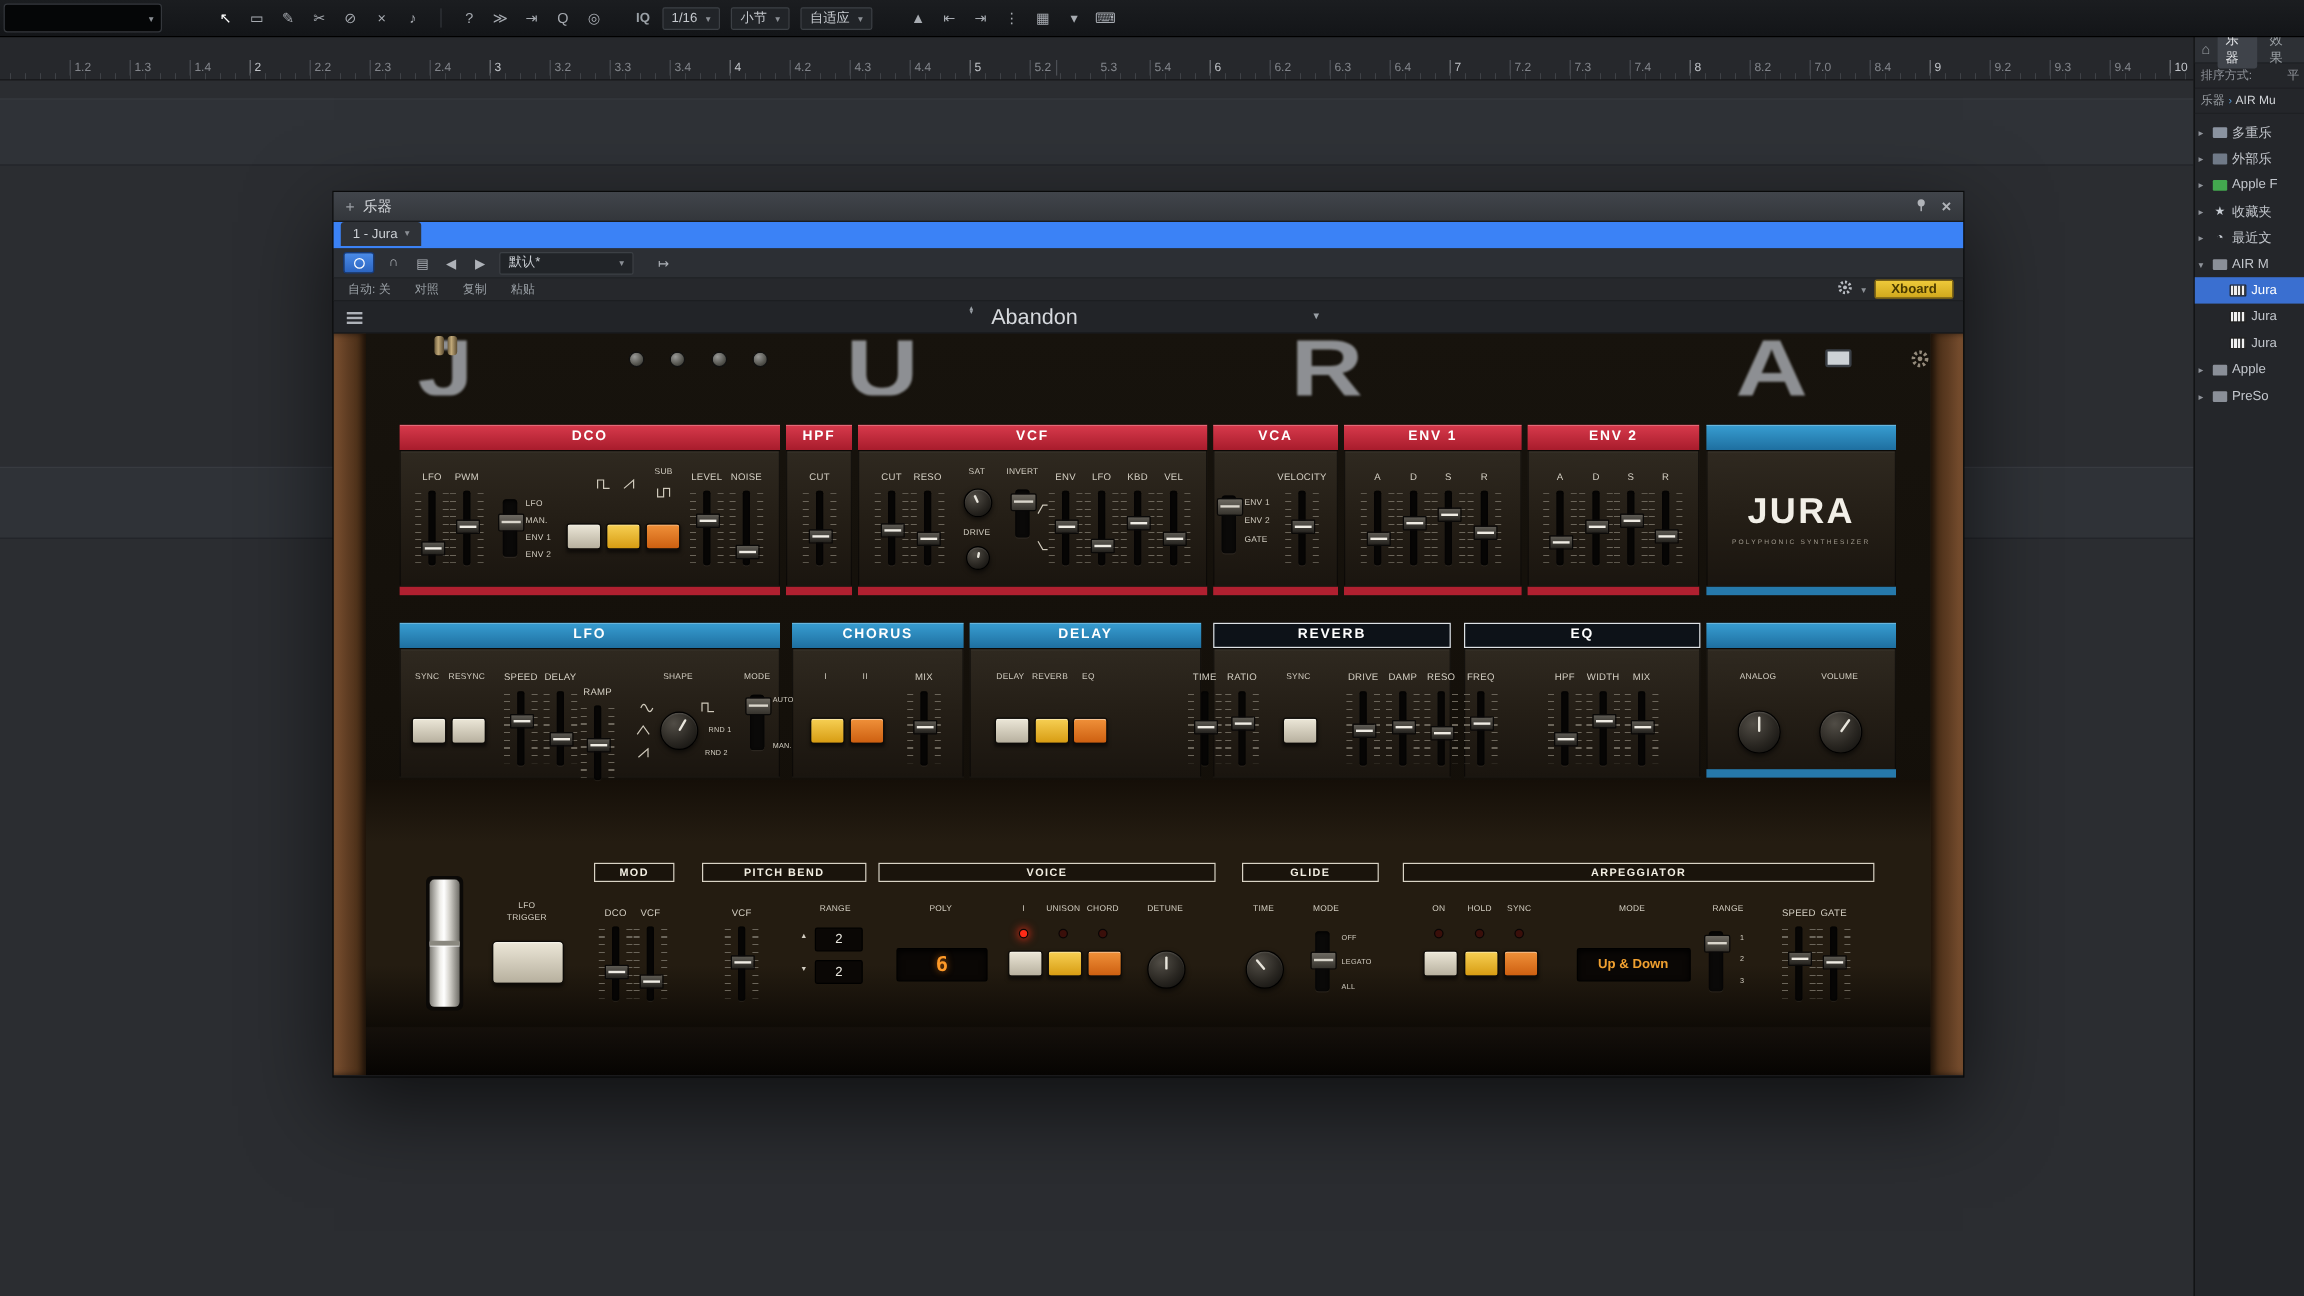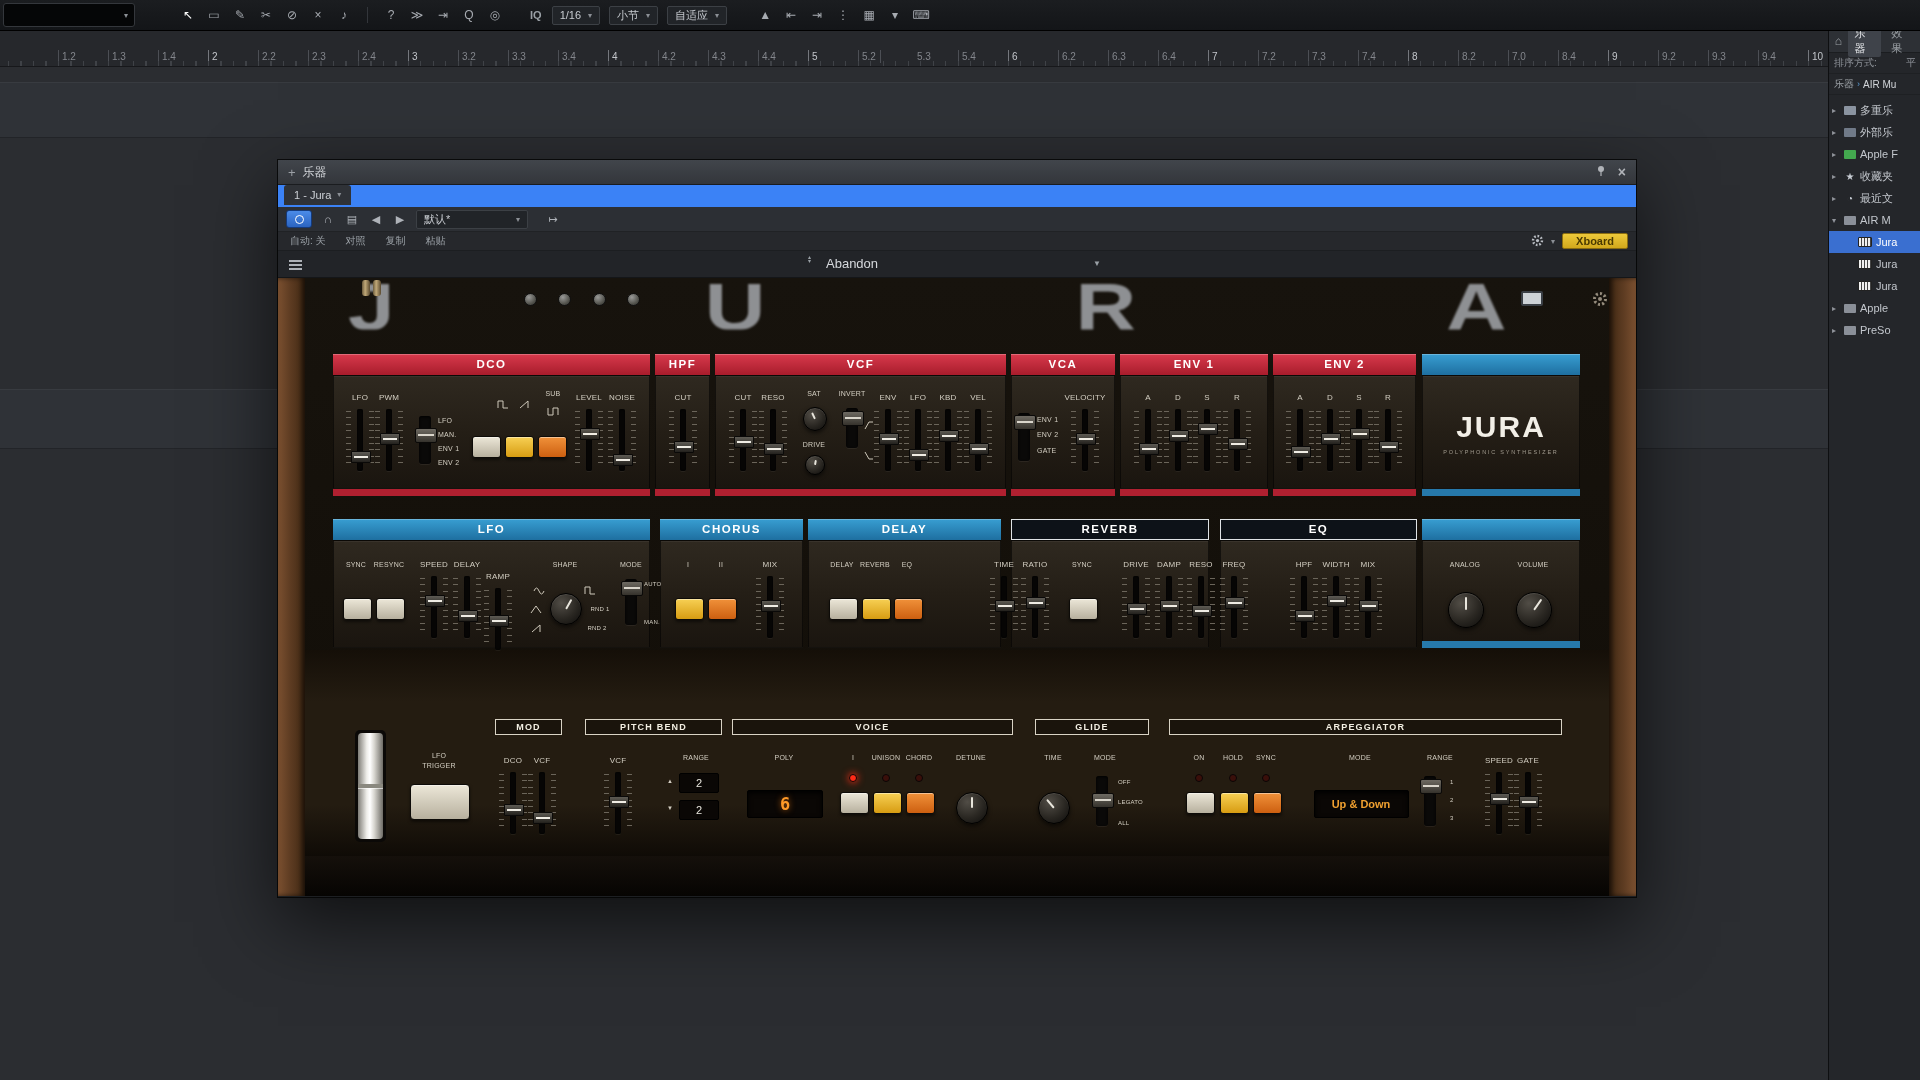--- a/index.html
+++ b/index.html
@@ -68,21 +68,21 @@
   .w-preset-dd{min-width:96px;justify-content:space-between}
   .w-sub{height:18px;background:#26282c;display:flex;align-items:center;gap:20px;padding:0 12px;font-size:10px;
     color:#9aa0a6;border-bottom:1px solid #1c1e21;position:relative}
   .w-sub-r{position:absolute;right:8px;top:0;height:18px;display:flex;align-items:center;gap:7px}
   .xbtn{background:linear-gradient(#edc93a,#d1a81c);color:#4a3a00;font-size:11px;font-weight:bold;
     padding:1px 13px;border-radius:2px;border:1px solid #8a6d10}
   .w-preset{height:26px;background:#222428;border-bottom:1px solid #141619;position:relative;color:#d6d9dd}
   .menu-ic{position:absolute;left:11px;top:9px;width:13px;height:2px;background:#aeb2b8;
     box-shadow:0 4px 0 #aeb2b8,0 8px 0 #aeb2b8}
   .patch-spin{position:absolute;left:530px;top:4px;font-size:6px;line-height:4px;color:#9aa0a6;text-align:center}
-  .patch-name{position:absolute;left:548px;top:0;height:26px;line-height:26px;font-size:13px}
+  .patch-name{position:absolute;left:548px;top:0;height:26px;line-height:26px;font-size:18px}
   .patch-caret{position:absolute;left:815px;top:0;height:26px;line-height:26px;font-size:8px;color:#9aa0a6}
   
   #synth{position:absolute;left:0;top:118px;width:1358px;height:618px;background:linear-gradient(#17130d,#110d07);overflow:hidden}
   .wood{position:absolute;top:0;bottom:0;width:27px;z-index:6}
   .wood.left{left:0;background:linear-gradient(90deg,#7b5030,#5e3c22 45%,#402813);box-shadow:inset -3px 0 5px rgba(0,0,0,.6)}
   .wood.right{right:0;background:linear-gradient(90deg,#402813,#5e3c22 55%,#7b5030);box-shadow:inset 3px 0 5px rgba(0,0,0,.6)}
   #synth-face{position:absolute;left:0;top:0;width:1358px;height:618px}
   #synth-face>div{position:absolute}
   .hdr{height:21px;line-height:21px;text-align:center;color:#fff;font-weight:bold;font-size:11.5px;letter-spacing:1.5px}
   .hdr.red{background:linear-gradient(#d83a4c,#a81c2c);box-shadow:inset 0 1px 0 rgba(255,255,255,.25)}

